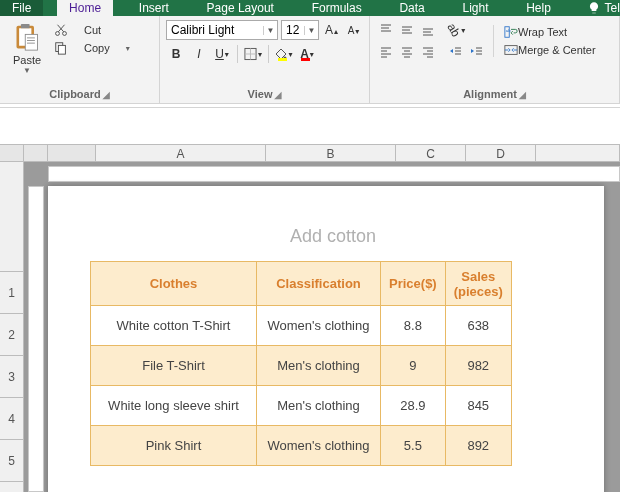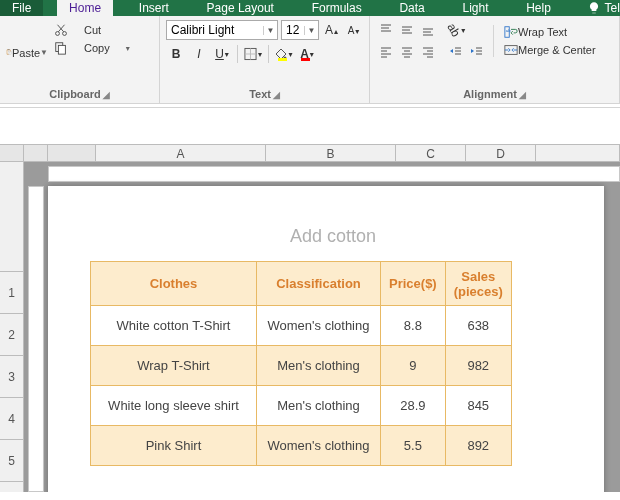--- a/index.html
+++ b/index.html
@@ -14,21 +14,21 @@
 .tell svg { width: 14px; height: 14px; fill: #fff; }
 
 
 .ribbon { background: #f3f3f3; border-bottom: 1px solid #d4d4d4; display: flex; height: 88px; }
 .group { border-right: 1px solid #d4d4d4; display: flex; flex-direction: column; }
 .group-body { flex: 1; display: flex; padding: 4px 6px; gap: 2px; }
 .group-label { text-align: center; font-size: 11px; color: #666; padding: 2px 0 3px; font-weight: bold; }
 .group-label .dbtn { display:inline-block; margin-left:2px; font-size:9px; color:#888;}
 
 
-.paste-big { display: flex; flex-direction: row; align-items: center; width: 42px; padding-top: 2px; }
+.paste-big { display: flex; flex-direction: column; align-items: center; width: 42px; padding-top: 2px; }
 .paste-big .icon { width: 28px; height: 30px; }
 .paste-big .lbl { font-size: 11px; margin-top: 2px; }
 .paste-big .drop { font-size: 8px; color: #666; }
 .clip-col { display: flex; flex-direction: column; gap: 2px; justify-content: flex-start; padding-top: 2px; }
 .clip-btn { display: flex; align-items: center; gap: 16px; font-size: 11px; padding: 1px 4px; }
 .clip-btn svg { width: 14px; height: 14px; }
 
 
 .font-body { flex-direction: column; gap: 4px; }
 .font-row { display: flex; gap: 3px; align-items: center; }
@@ -193,21 +193,21 @@
           <div class="bar" style="background:#ffff00"></div>
             <span class="sub">▾</span>
         </div>
         <div class="sqbtn fontcolor">
           <span style="font-weight:bold">A</span>
           <div class="bar" style="background:#ff0000"></div>
             <span class="sub">▾</span>
         </div>
       </div>
     </div>
-    <div class="group-label"><span>Text</span><span class="dbtn">◢</span></div>
+    <div class="group-label"><span>View</span><span class="dbtn">◢</span></div>
   </div>
 
   <div class="group" style="flex:1">
     <div class="group-body align-body">
       <div class="align-row">
         <div style="display:flex;flex-direction:column;gap:2px">
           <div style="display:flex;gap:1px">
             <div class="sqbtn">
                 <svg class="lines" width="14" height="14">
                   <line x1="2" y1="2" x2="12" y2="2"></line>
@@ -346,21 +346,21 @@
         <th class="cC">Price($)</th>
         <th class="cD">Sales (pieces)</th>
       </tr>
       <tr>
         <td>White cotton T-Shirt</td>
         <td>Women's clothing</td>
         <td>8.8</td>
         <td>638</td>
       </tr>
       <tr class="band">
-        <td>Wrap T-Shirt</td>
+        <td>File T-Shirt</td>
         <td>Men's clothing</td>
         <td>9</td>
         <td>982</td>
       </tr>
       <tr>
         <td>White long sleeve shirt</td>
         <td>Men's clothing</td>
         <td>28.9</td>
         <td>845</td>
       </tr>

